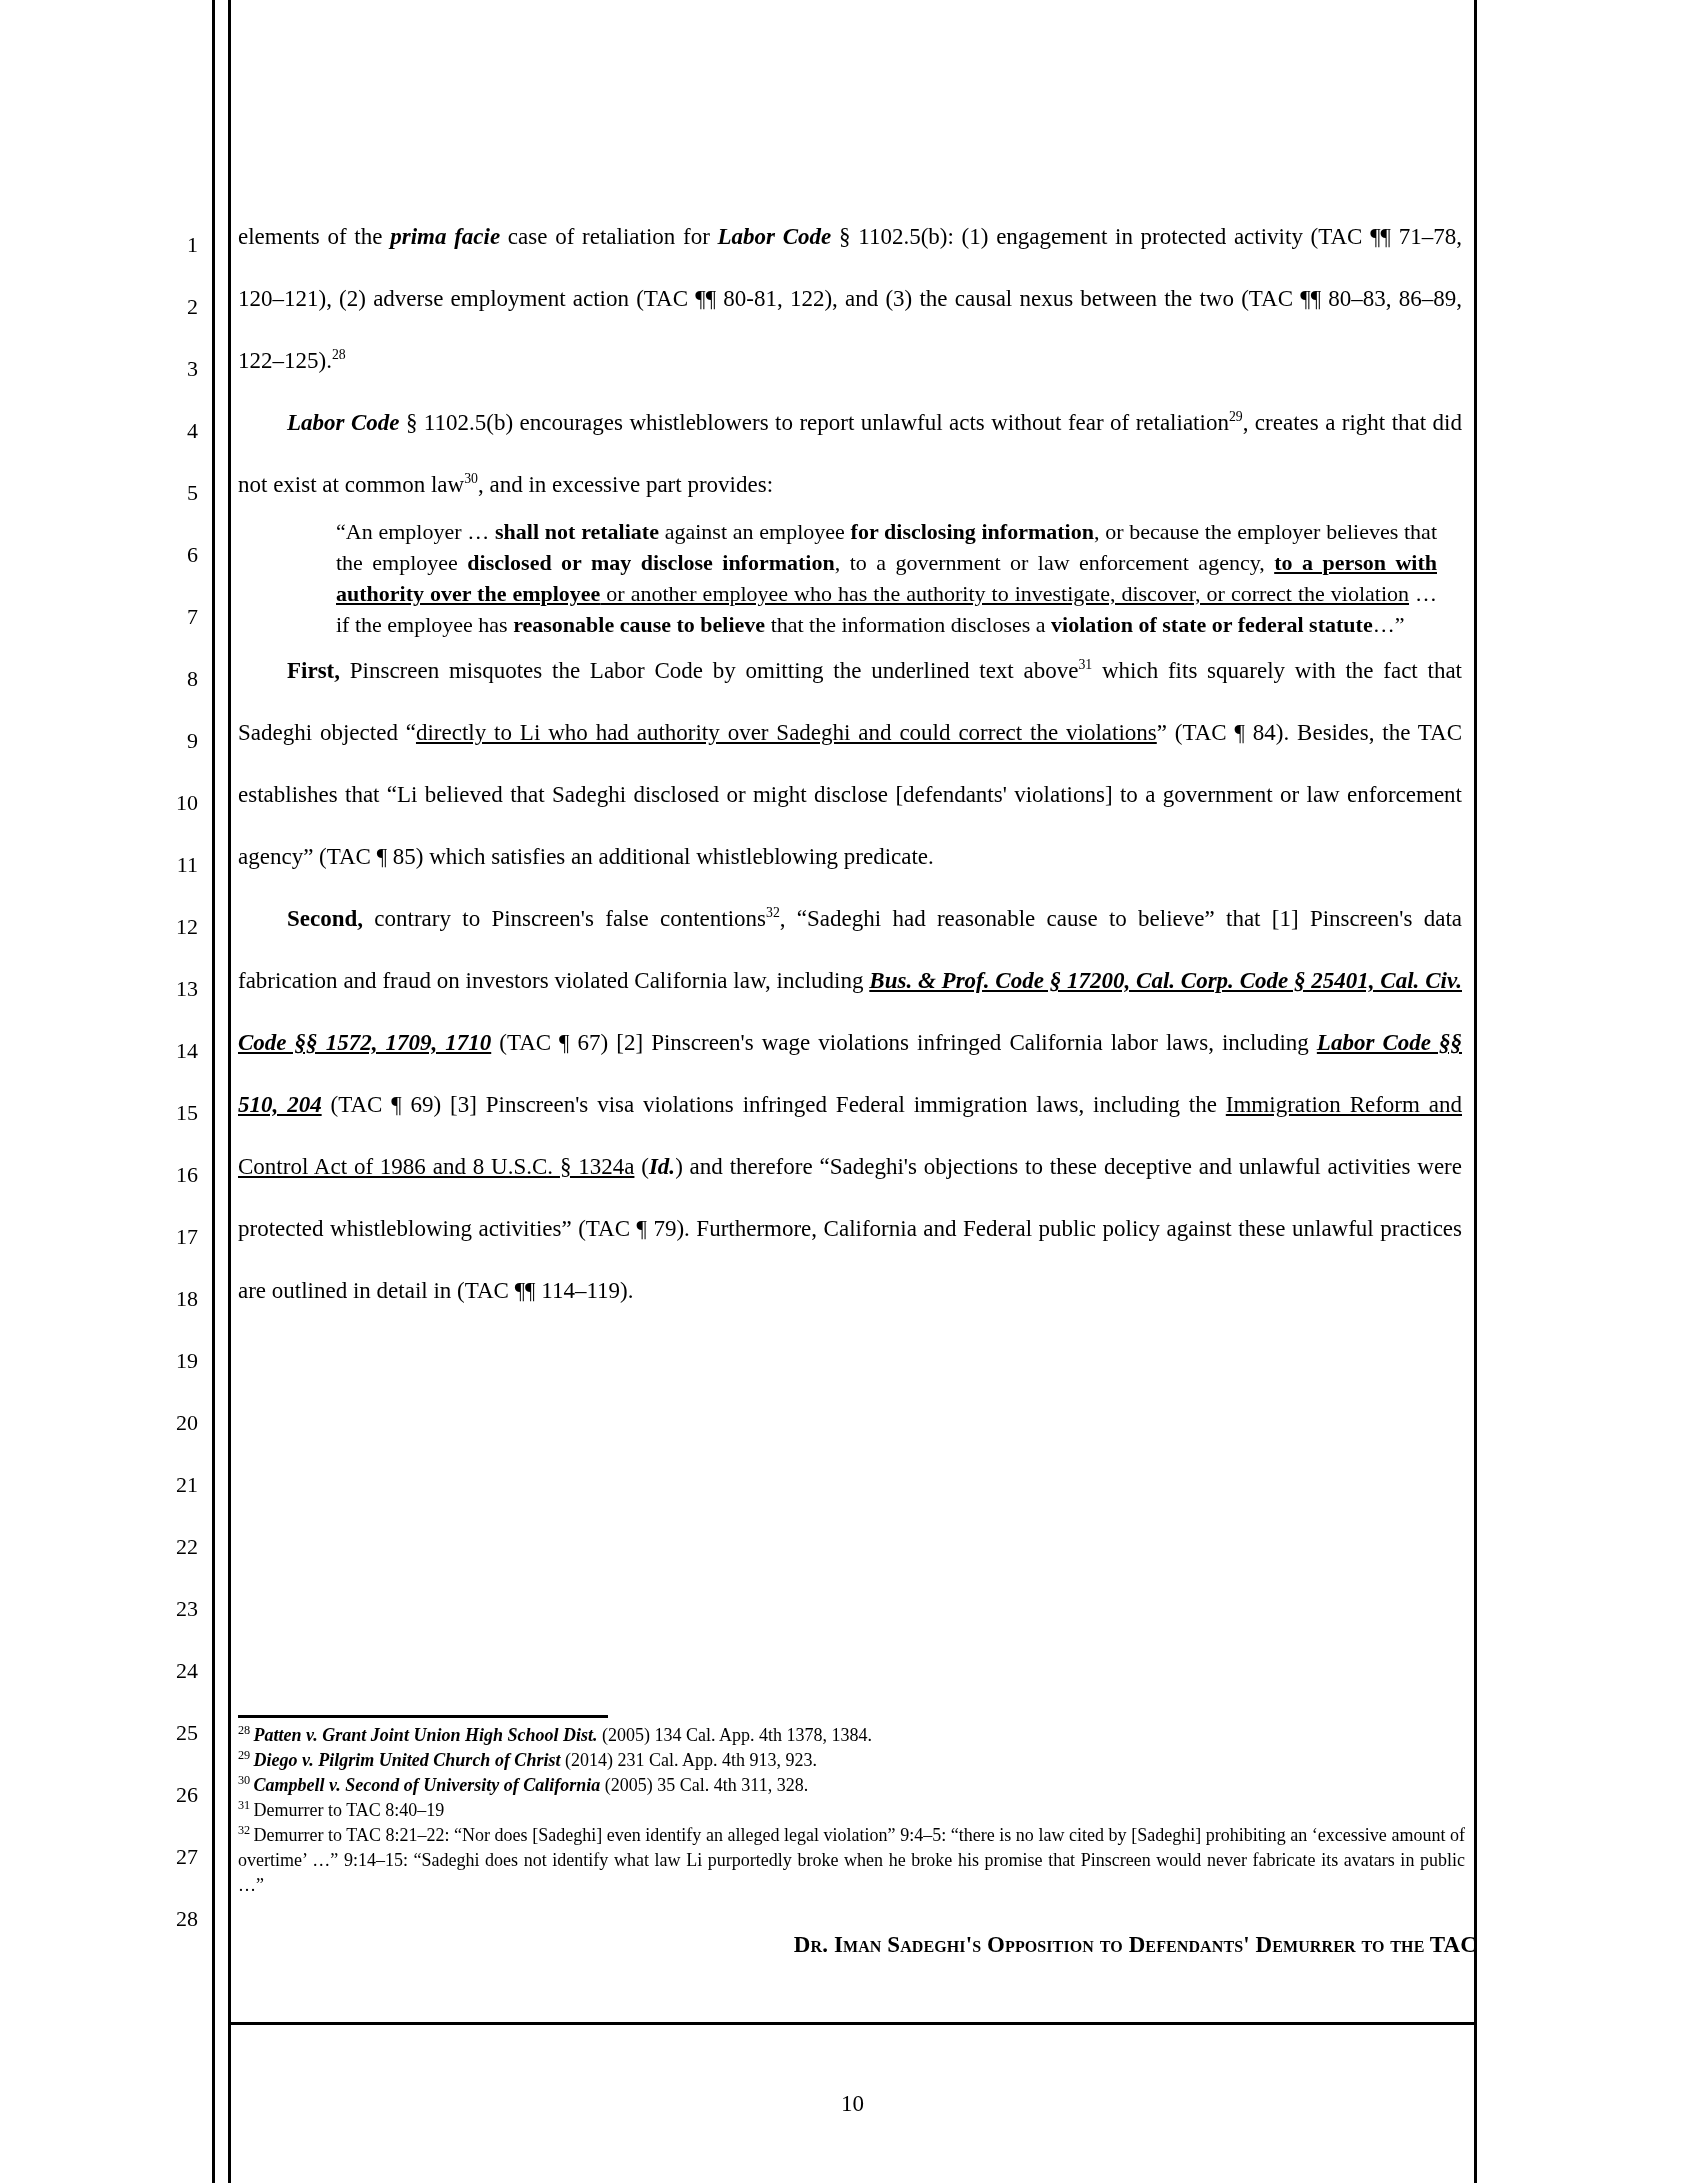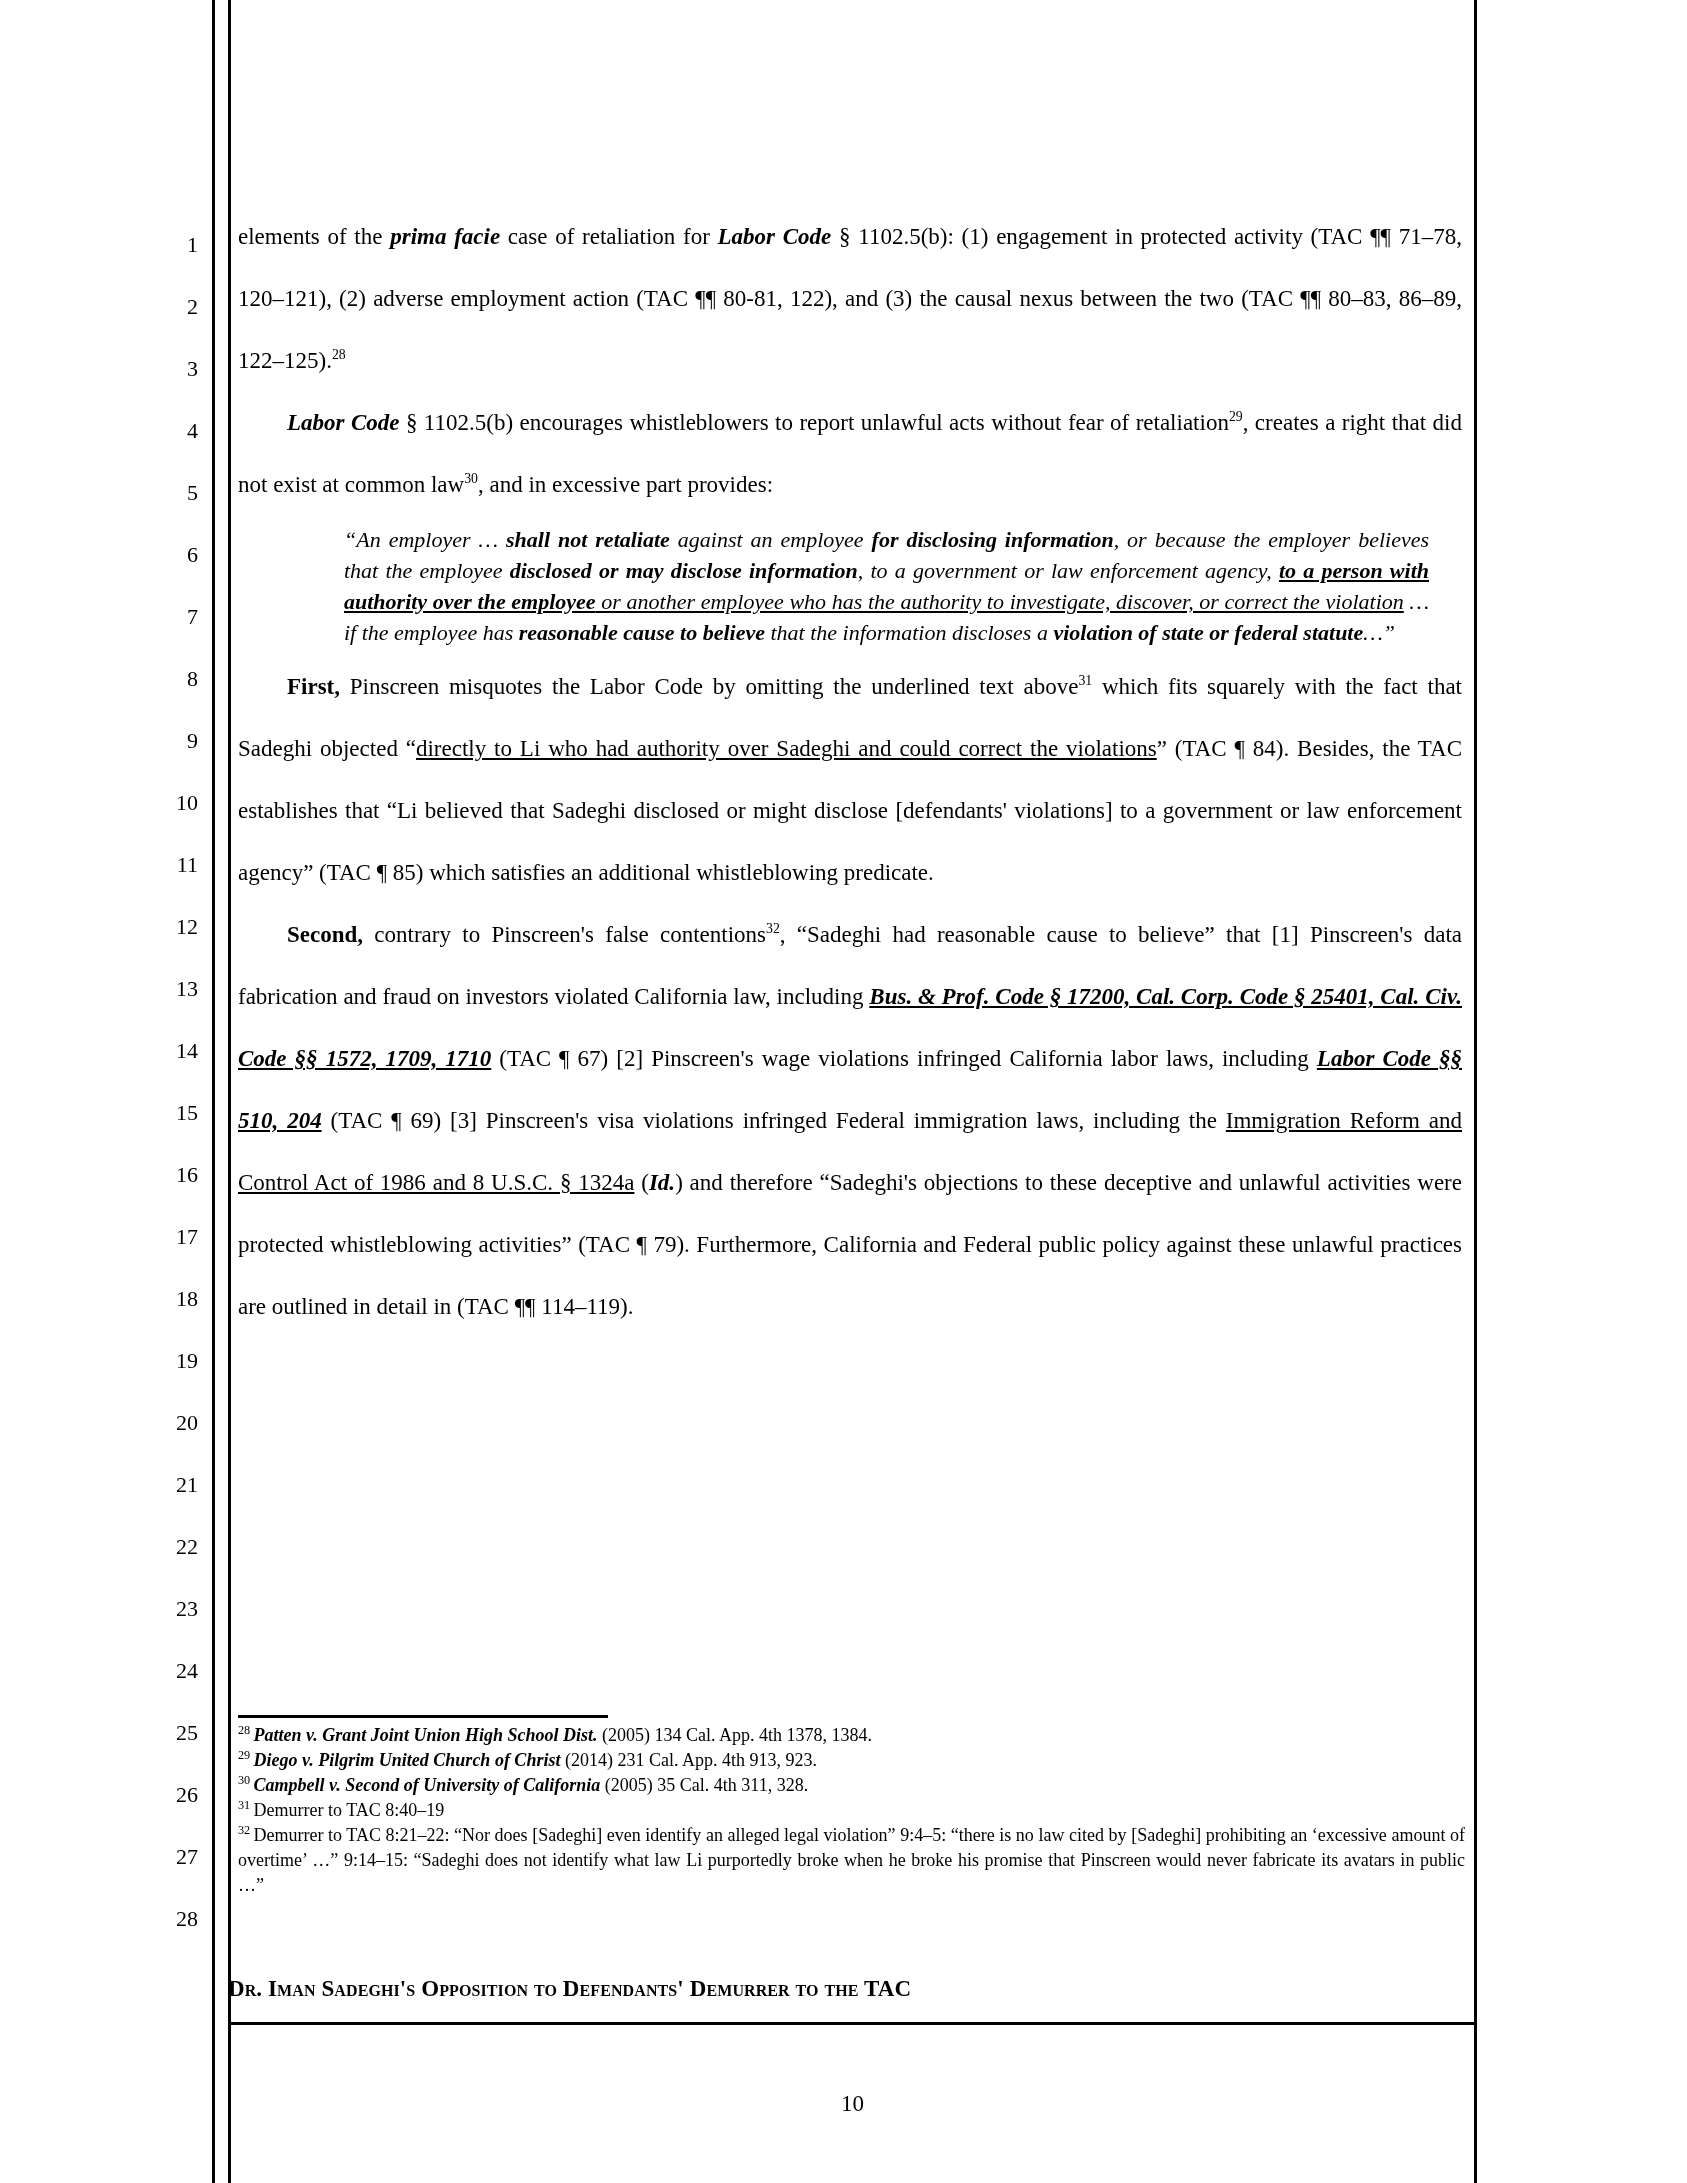--- a/index.html
+++ b/index.html
@@ -73,27 +73,26 @@
     margin: 0;
     font-size: 23px;
     line-height: 62px;
     text-indent: 49px;
   }
   .subhead .num { font-weight: bold; }
   .subhead .title { text-decoration: underline; padding-left: 10.6px; }
 
   
   .blockquote {
-    margin: 8px;
+    margin: 0;
     padding-left: 98px;
     padding-right: 25px;
     font-size: 22px;
     line-height: 31px;
     text-align: justify;
-    font-style: italic;
   }
 
   
   .footnotes {
     position: absolute;
     left: 238px;
     top: 1715px;
     width: 1227px;
   }
   .fn-sep {
@@ -120,23 +119,23 @@
     position: absolute;
     left: 228px;
     top: 2022px;
     width: 1249px;
     height: 2.6px;
     background: #000;
   }
   .footer-title {
     position: absolute;
     left: 228px;
-    top: 1976px;
+    top: 1932px;
     width: 1249px;
-    text-align: left;
+    text-align: right;
     font-size: 23px;
     font-weight: bold;
     font-variant: small-caps;
     letter-spacing: 0.1px;
   }
   .footer-page {
     position: absolute;
     left: 228px;
     top: 2091px;
     width: 1249px;

